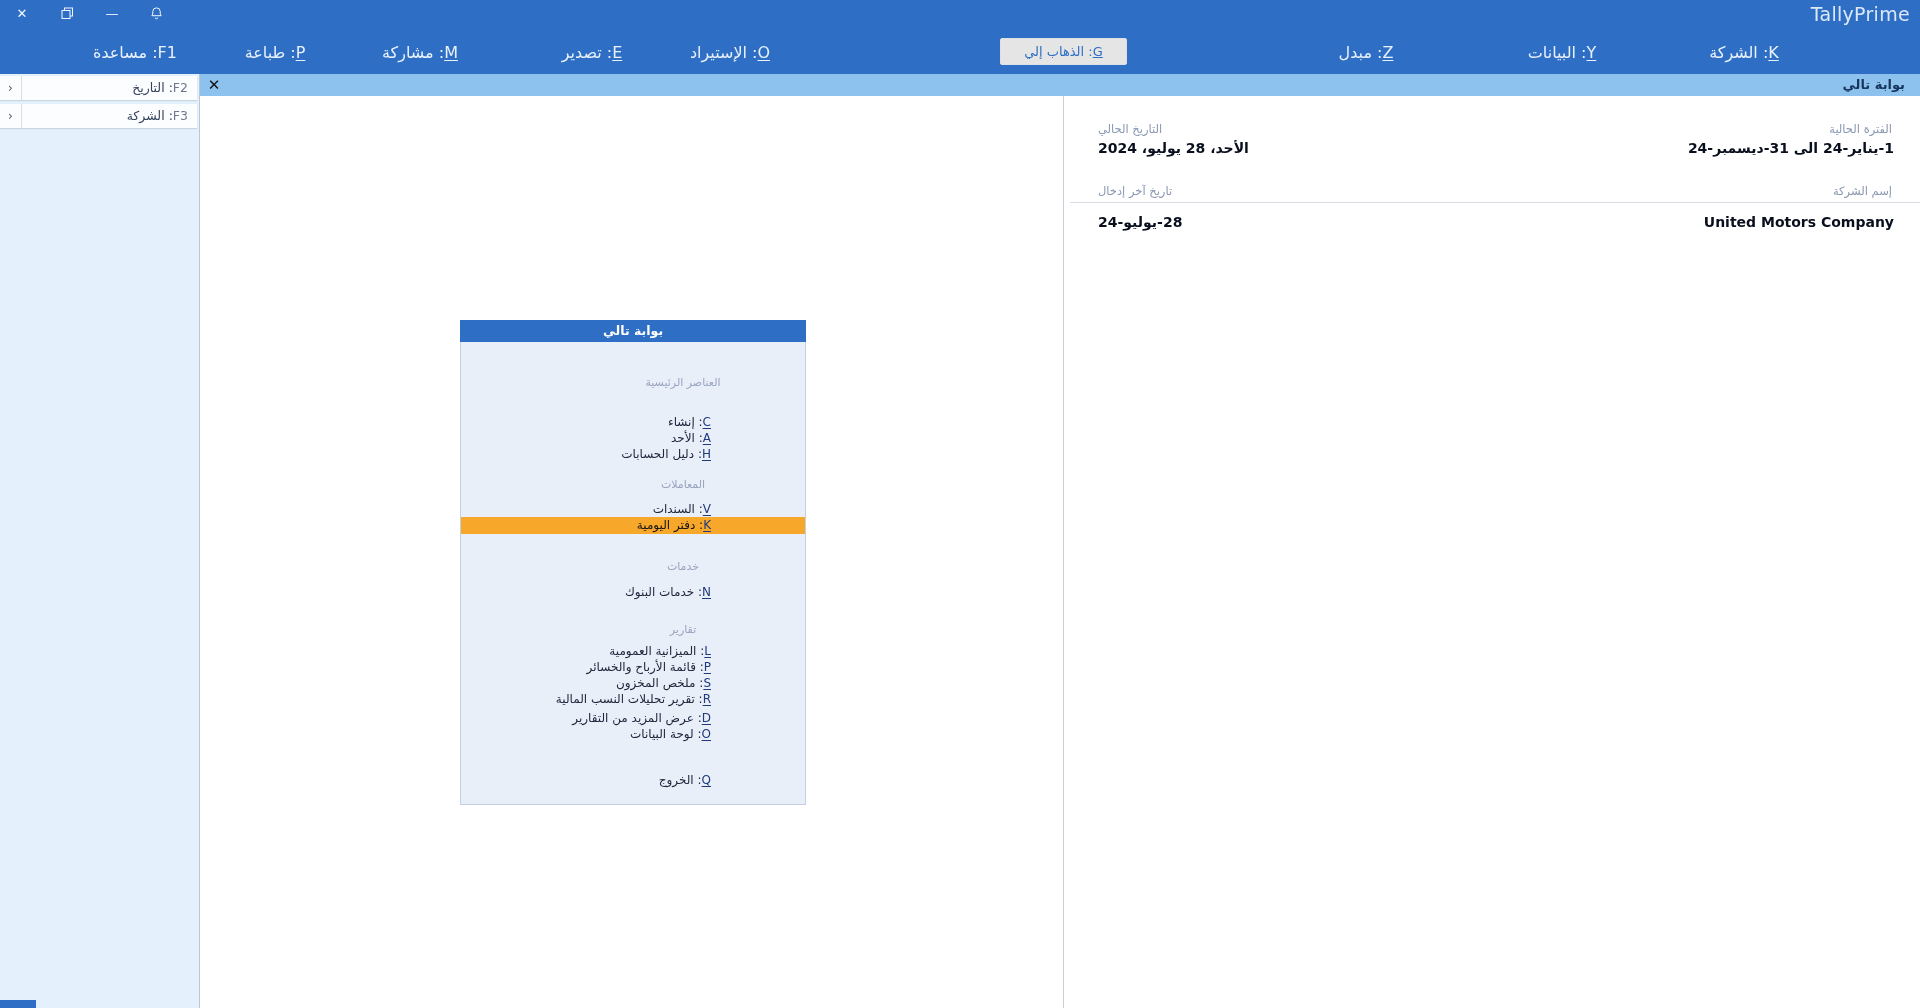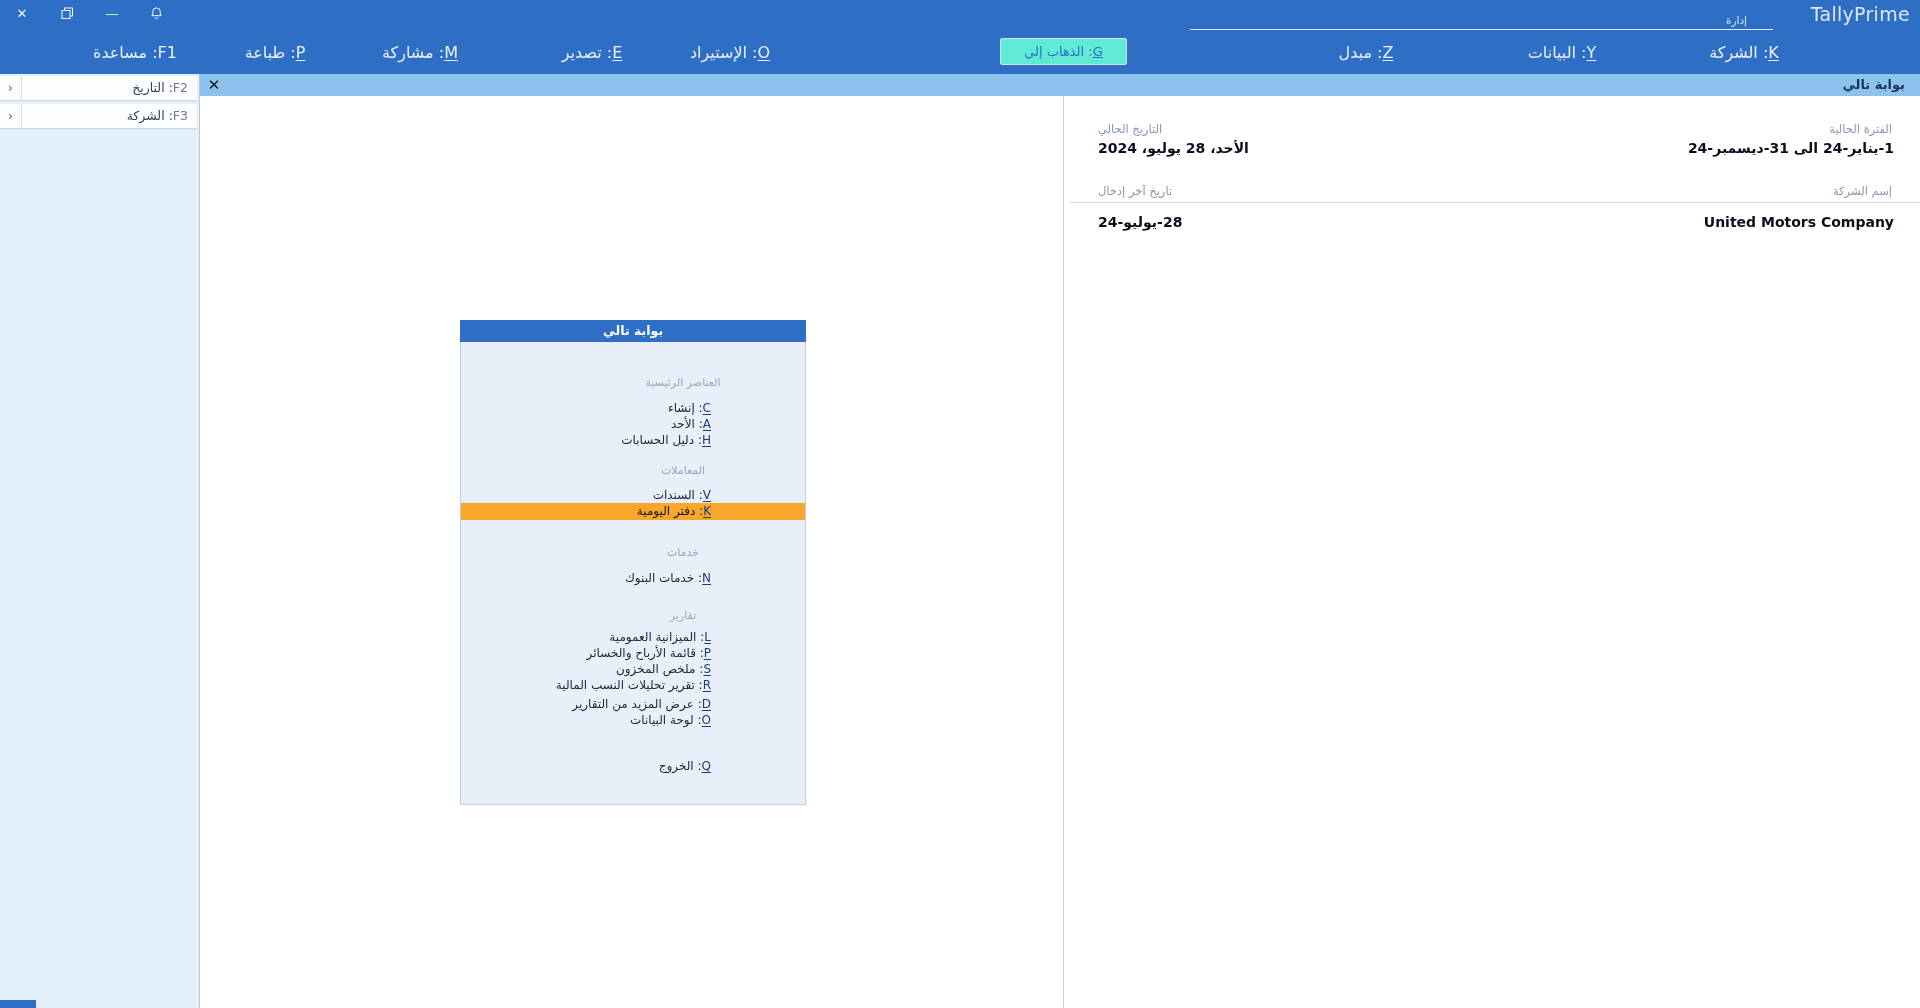--- a/index.html
+++ b/index.html
@@ -17,21 +17,21 @@
   
   .menubar { position:absolute; left:0; top:27px; width:1920px; height:47px; background:#2E6FC5; }
   .admin-group { position:absolute; right:147px; top:-15px; width:583px; height:18px;
                  border-bottom:1px solid rgba(255,255,255,.85); text-align:right;
                  padding-right:26px; color:#D5E3F7; font-size:10.5px; line-height:16px; }
   .menu-item { position:absolute; top:16px; transform:translateX(-50%); direction:rtl;
                white-space:pre; color:#E9F1FC; font-size:16px; cursor:pointer; }
   .menu-item u { text-underline-offset:2px; }
   .sep { white-space:pre; }
   .goto-btn { position:absolute; left:1000px; top:11px; width:127px; height:27px;
-              background:#5eead4; border:1px solid #DDE1E7; border-radius:2px;
+              background:#e5e5e5; border:1px solid #DDE1E7; border-radius:2px;
               direction:rtl; white-space:pre; text-align:center; line-height:25px;
               color:#2E6FC5; font-size:13px; cursor:pointer; }
 
   
   .subheader { position:absolute; left:200px; top:74px; width:1720px; height:22px; background:#8DC1EE; }
   .subheader .title { position:absolute; right:15px; top:0; line-height:22px; font-size:13px;
                       font-weight:bold; color:#17365D; direction:rtl; }
   .subheader .close { position:absolute; left:4px; top:0; width:20px; text-align:center;
                       line-height:22px; color:#101010; font-size:15px; font-weight:900; cursor:pointer; }
 
@@ -88,23 +88,20 @@
     </svg>
   </span>
 </div>
 
 <div class="logo">
   <div class="l1">TallyPrime</div>
   <div class="l2">SILVER</div>
 </div>
 
 <div class="menubar">
-  <div class="admin-group">
-    <span>إدارة</span>
-  </div>
 
   <div class="menu-item" style="left:1744px"><u>K</u><span class="sep">: </span><span>الشركة</span></div>
   <div class="menu-item" style="left:1562px"><u>Y</u><span class="sep">: </span><span>البيانات</span></div>
   <div class="menu-item" style="left:1366px"><u>Z</u><span class="sep">: </span><span>مبدل</span></div>
 
   <div class="goto-btn"><u>G</u><span class="sep">: </span><span>الذهاب إلي</span></div>
 
   <div class="menu-item" style="left:730px"><u>O</u><span class="sep">: </span><span>الإستيراد</span></div>
   <div class="menu-item" style="left:592px"><u>E</u><span class="sep">: </span><span>تصدير</span></div>
   <div class="menu-item" style="left:420px"><u>M</u><span class="sep">: </span><span>مشاركة</span></div>
@@ -141,21 +138,21 @@
   <div class="irule"></div>
   <span class="ivalue" style="top:118px; right:26px">United Motors Company</span>
   <span class="ivalue" style="top:118px; left:34px">28-يوليو-24</span>
 </div>
 
 <div class="gateway">
   <div class="gw-title">بوابة تالي</div>
   <div class="gw-body">
 
     <div class="gw-h">العناصر الرئيسية</div>
-    <div class="gw-row" style="margin-top:9px"><u>C</u><span class="sep">: </span><span>إنشاء</span></div>
+    <div class="gw-row" style="margin-top:23px"><u>C</u><span class="sep">: </span><span>إنشاء</span></div>
     <div class="gw-row"><u>A</u><span class="sep">: </span><span>الأحد</span></div>
     <div class="gw-row"><u>H</u><span class="sep">: </span><span>دليل الحسابات</span></div>
 
     <div class="gw-h" style="margin-top:15px">المعاملات</div>
     <div class="gw-row" style="margin-top:8px"><u>V</u><span class="sep">: </span><span>السندات</span></div>
     <div class="gw-row hl"><u>K</u><span class="sep">: </span><span>دفتر اليومية</span></div>
 
     <div class="gw-h" style="margin-top:25px">خدمات</div>
     <div class="gw-row" style="margin-top:9px"><u>N</u><span class="sep">: </span><span>خدمات البنوك</span></div>
 

